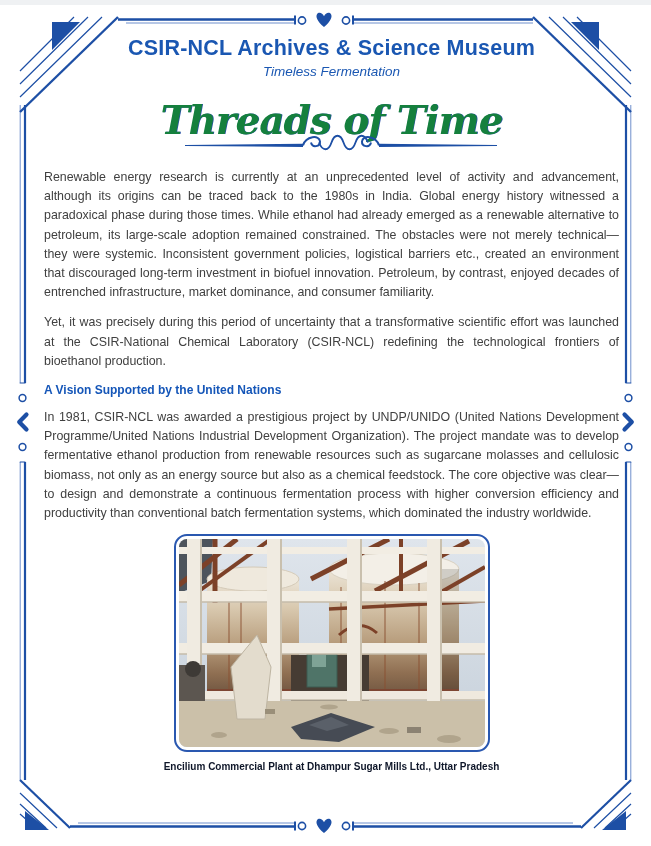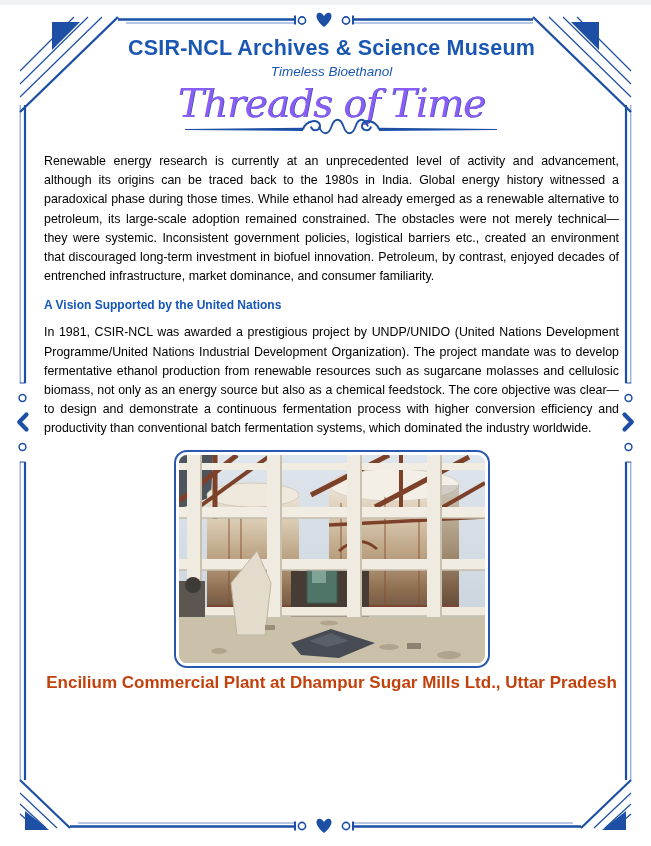--- a/index.html
+++ b/index.html
@@ -11,50 +11,50 @@
   .topstrip{position:absolute;top:0;left:0;width:651px;height:5px;background:#eff1f3;}
   .frame-svg{position:absolute;top:0;left:0;width:651px;height:846px;pointer-events:none;}
   .content{position:absolute;left:44px;right:32px;top:28px;}
   .masthead{position:relative;text-align:center;}
   .org-title{
     margin-top:7px;font-size:21.5px;font-weight:bold;color:#1a57b2;
     letter-spacing:.2px;line-height:26px;
   }
   .tagline{margin-top:2px;font-size:13.5px;font-style:italic;color:#1a57b2;line-height:18px;}
   .script-title{
-    margin-top:0;font-family:"DejaVu Serif",serif;font-style:italic;font-weight:normal;
-    font-size:39px;line-height:46px;color:#8b5cf6;
+    margin-top:16px;font-family:"DejaVu Serif",serif;font-style:italic;font-weight:bold;
+    font-size:39px;line-height:46px;color:#15803d;
     text-shadow:0.7px 0 0 #2a52a6;
     letter-spacing:-1px;
   }
   .flourish{display:block;margin:-10px 0 0 141px;width:312px;height:26px;}
   .issue-line{
     margin-top:-10px;width:479px;text-align:right;
     font-size:11px;font-style:italic;font-weight:bold;color:#1d55b4;line-height:15px;
   }
   .article-title{
     margin-top:7px;text-align:center;
     font-size:16.5px;font-weight:bold;color:#0e53c2;line-height:21px;
   }
   .body-copy{margin-top:9px;}
   .body-copy p{
     margin:0 0 11px 0;text-align:justify;
-    font-size:12.4px;line-height:19.2px;color:#000000;
+    font-size:12.4px;line-height:19.2px;color:#404040;
   }
   .section-heading{
     margin:1px 0 9px 0;font-size:12px;font-weight:bold;color:#1556b8;line-height:17px;
   }
   .photo-card{
     width:306px;margin:1px auto 0 auto;
     border:2.5px solid #2a58b0;border-radius:13px;padding:3px;background:#ffffff;
   }
   .photo-card svg{display:block;border-radius:8px;}
   .photo-caption{
     margin-top:7px;text-align:center;
-    font-size:17px;font-weight:bold;color:#c2410c;line-height:15px;
+    font-size:10px;font-weight:bold;color:#0f172a;line-height:15px;
   }
 </style>
 </head>
 <body>
 
 <div class="topstrip"></div>
 
 <svg class="frame-svg" viewBox="0 0 651 846" xmlns="http://www.w3.org/2000/svg">
   <g stroke="#1d4fa5" fill="none">
 
@@ -128,38 +128,39 @@
       <circle cx="628.5" cy="398" r="3.4" stroke-width="1.5" fill="#ffffff"></circle>
       <path d="M624.5,414.5 L631.8,422 L624.5,429.5" stroke-width="4.2" stroke-linecap="round" stroke-linejoin="round"></path>
       <circle cx="628.5" cy="447" r="3.4" stroke-width="1.5" fill="#ffffff"></circle>
     </g>
   </g>
 </svg>
 
 <div class="content">
   <div class="masthead">
     <div class="org-title">CSIR-NCL Archives &amp; Science Museum</div>
-    <div class="tagline">Timeless Bioethanol</div>
+    <div class="tagline">Timeless Fermentation</div>
     <div class="script-title">Threads of Time</div>
 
     <svg class="flourish" viewBox="0 0 312 26" xmlns="http://www.w3.org/2000/svg">
       <g stroke="#1d4fa5" fill="none">
         <polygon points="118,10.8 0,11.9 0,12.9 118,14" fill="#1d4fa5" stroke="none"></polygon>
         <polygon points="194,10.8 312,11.9 312,12.9 194,14" fill="#1d4fa5" stroke="none"></polygon>
         <path d="M118,12.4 C121,3 134.5,1.5 135,8.5 C135.3,13.5 127.5,15.5 126,9.5" stroke-width="2"></path>
         <path d="M194,12.4 C191,3 177.5,1.5 177,8.5 C176.7,13.5 184.5,15.5 186,9.5" stroke-width="2"></path>
         <path d="M134,9.5 c3.5,9 9.5,9 12.5,0 c3,-9 9,-9 12,0 c3,9 9,9 12,0 c3,-9 9,-9 12.5,0" stroke-width="1.8"></path>
       </g>
     </svg>
 
   </div>
 
 
   <div class="body-copy">
     <p>Renewable energy research is currently at an unprecedented level of activity and advancement, although its origins can be traced back to the 1980s in India. Global energy history witnessed a paradoxical phase during those times. While ethanol had already emerged as a renewable alternative to petroleum, its large-scale adoption remained constrained. The obstacles were not merely technical—they were systemic. Inconsistent government policies, logistical barriers etc., created an environment that discouraged long-term investment in biofuel innovation. Petroleum, by contrast, enjoyed decades of entrenched infrastructure, market dominance, and consumer familiarity.</p>
+    <p>Yet, it was precisely during this period of uncertainty that a transformative scientific effort was launched at the CSIR-National Chemical Laboratory (CSIR-NCL) redefining the technological frontiers of bioethanol production.</p>
     <div class="section-heading">A Vision Supported by the United Nations</div>
     <p>In 1981, CSIR-NCL was awarded a prestigious project by UNDP/UNIDO (United Nations Development Programme/United Nations Industrial Development Organization). The project mandate was to develop fermentative ethanol production from renewable resources such as sugarcane molasses and cellulosic biomass, not only as an energy source but also as a chemical feedstock. The core objective was clear—to design and demonstrate a continuous fermentation process with higher conversion efficiency and productivity than conventional batch fermentation systems, which dominated the industry worldwide.</p>
   </div>
 
   <div class="photo-card">
     <svg width="306" height="208" viewBox="0 0 306 208" xmlns="http://www.w3.org/2000/svg">
       <defs>
         <linearGradient id="tankBody" x1="0" y1="0" x2="0" y2="1">
           <stop offset="0" stop-color="#ece5d8"></stop>
           <stop offset="0.25" stop-color="#d8c8ae"></stop>

